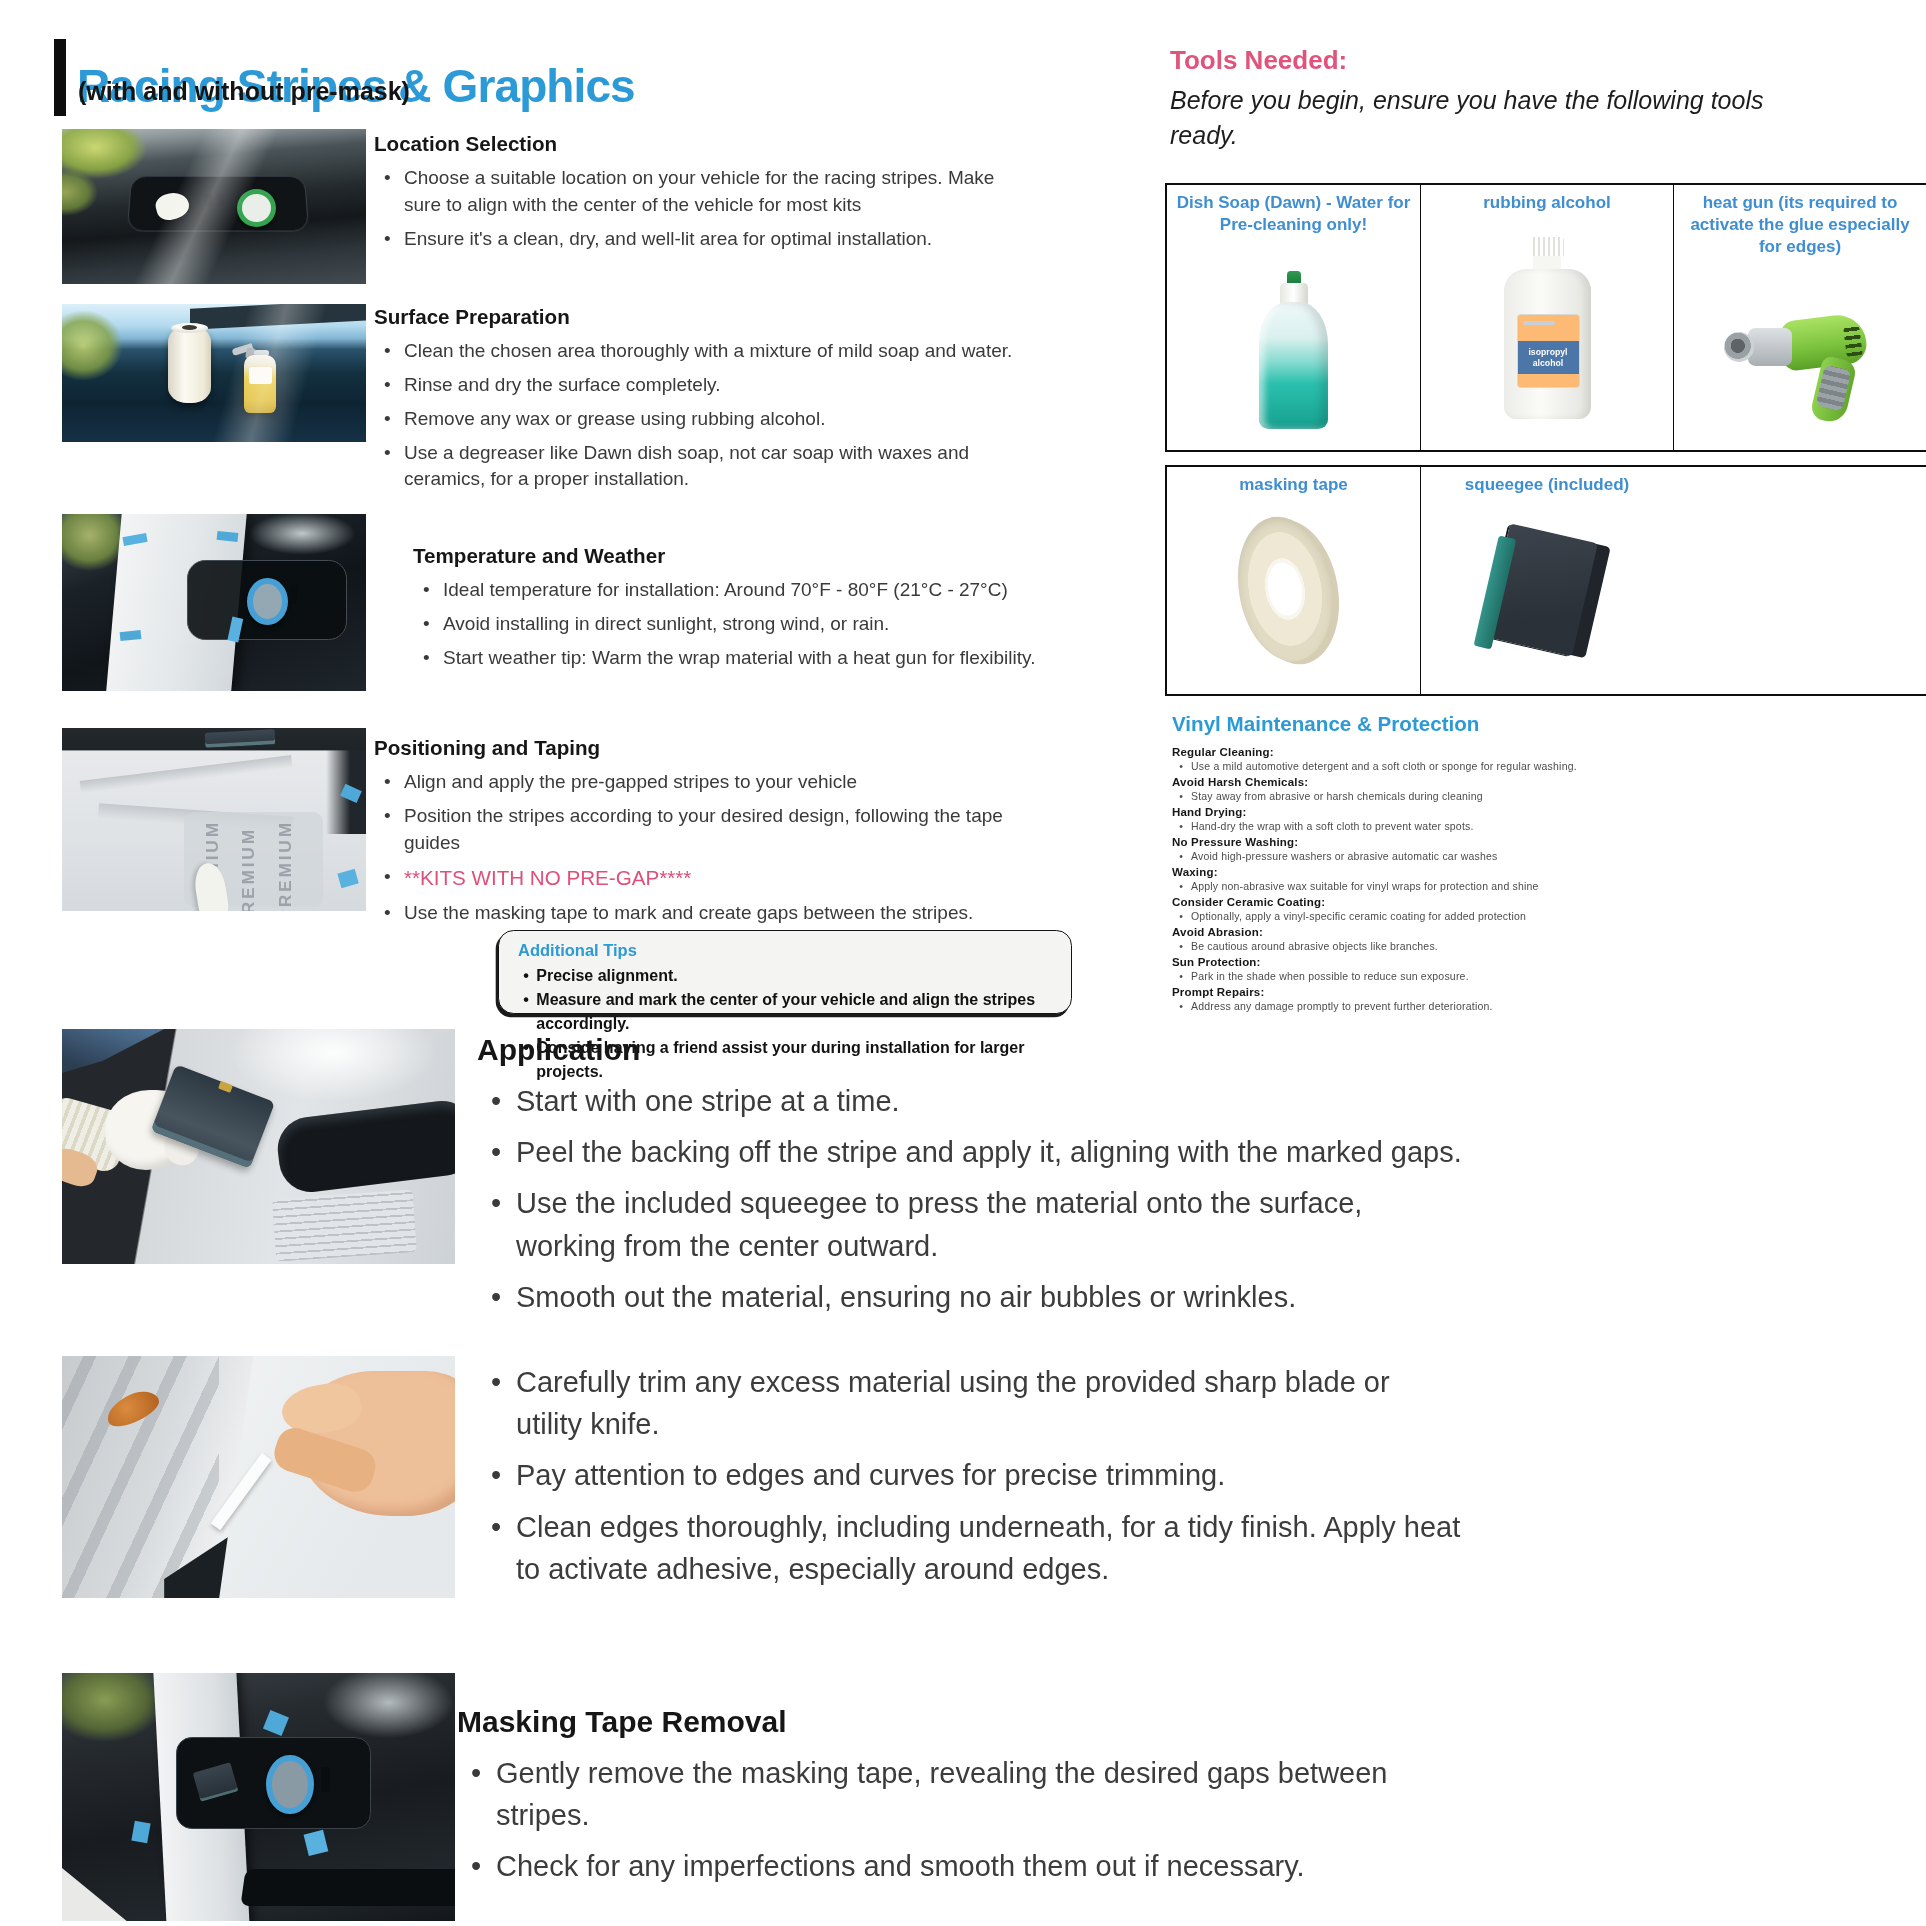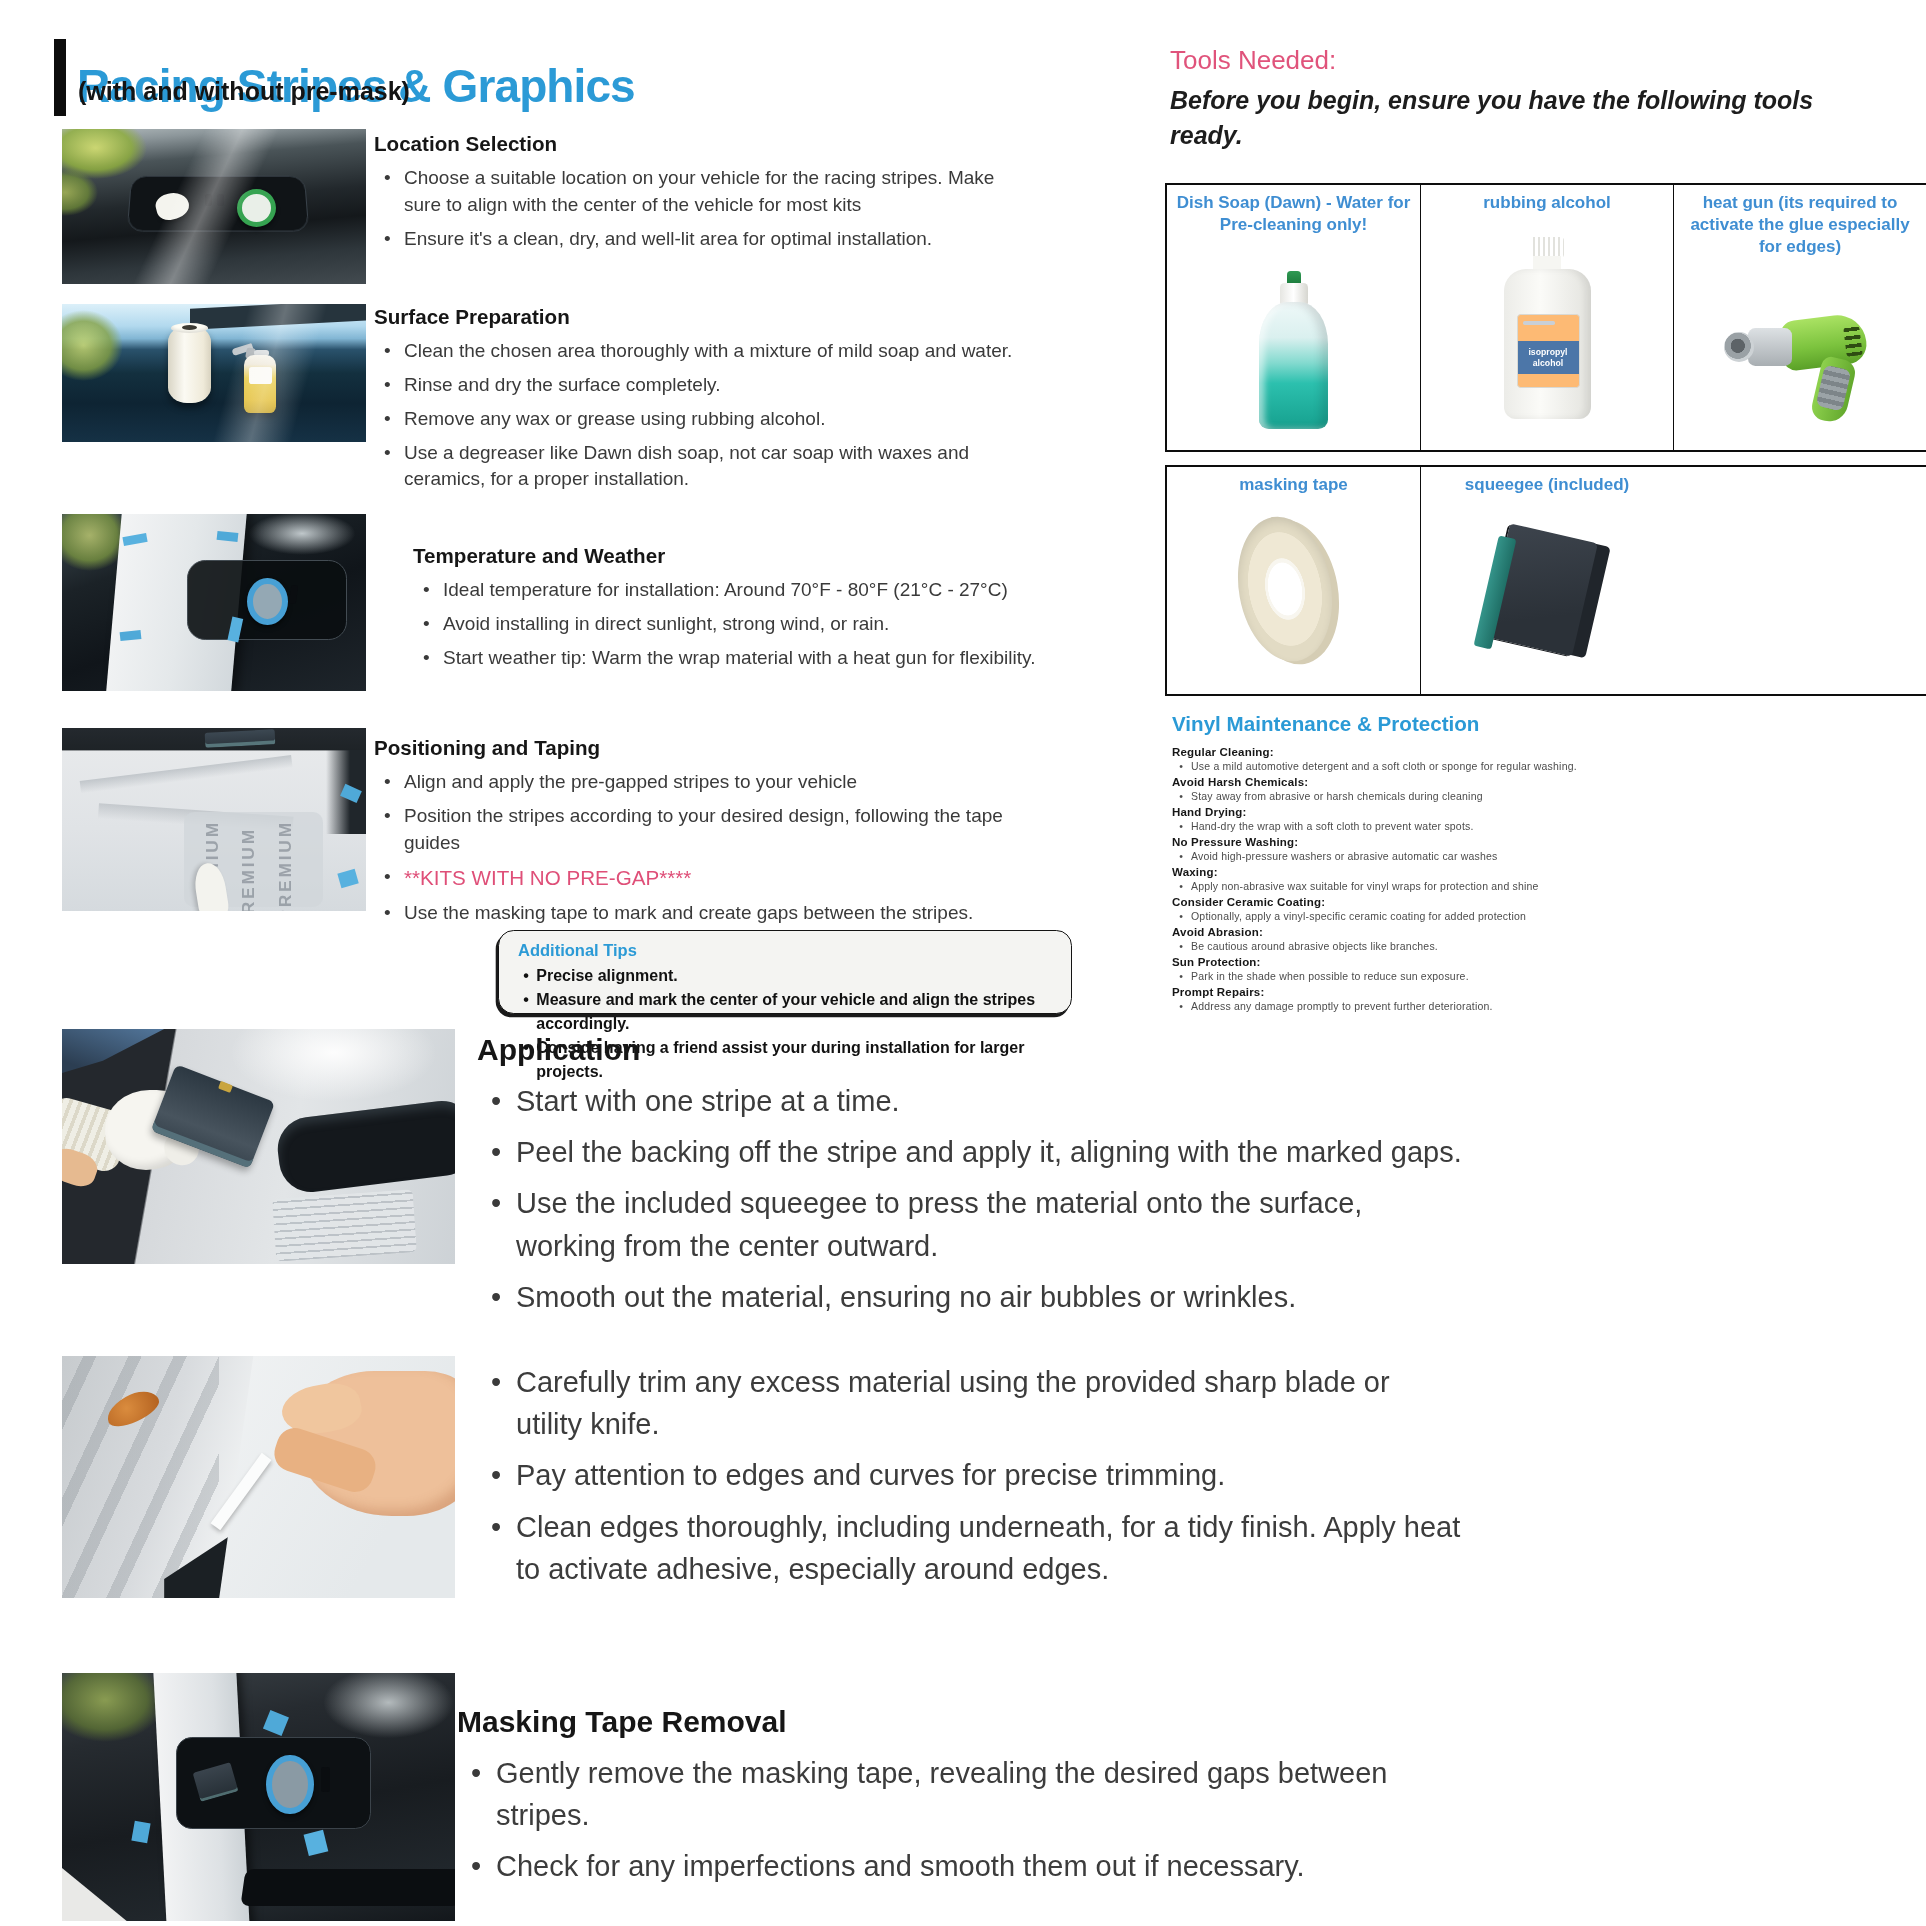--- a/index.html
+++ b/index.html
@@ -30,23 +30,23 @@
   
   .tips-box{position:absolute;left:498px;top:930px;width:574px;height:84px;
             background:#f4f4f2;border:1.8px solid #141414;border-radius:15.6px;
             box-shadow:-2.3px 3.2px 0 #1a1a1a;padding:10px 19px;box-sizing:border-box;}
   .tips-box h3{margin:0 0 3.7px 0;font-size:16.5px;font-weight:700;color:#2b9ad6;}
   .tips-box ul{margin:0;padding:0 0 0 18.3px;list-style:none;}
   .tips-box li{position:relative;font-size:16px;font-weight:700;color:#111;line-height:1.5;}
   .tips-box li::before{content:"•";position:absolute;left:-13px;}
 
   
-  .tools-heading{position:absolute;left:1170px;top:45px;font-size:26px;font-weight:400;color:#e0537b;}
+  .tools-heading{position:absolute;left:1170px;top:45px;font-size:26px;font-weight:700;color:#e0537b;}
   .tools-intro{position:absolute;left:1170px;top:83px;width:656px;font-size:25px;
-               font-weight:700;font-style:italic;color:#1d1d1d;line-height:1.38;}
+               font-weight:400;font-style:italic;color:#1d1d1d;line-height:1.38;}
   .tool-grid{position:absolute;left:1165px;width:759px;display:grid;
              grid-template-columns:1fr 1fr 1fr;border:2.3px solid #0d0d0d;background:#fff;}
   .tg1{top:183px;height:265px;}
   .tg2{top:465px;height:227px;}
   .tool-cell{display:flex;flex-direction:column;align-items:center;padding:7.3px 6.4px;box-sizing:border-box;}
   .tool-cell + .tool-cell{border-left:1.8px solid #0d0d0d;}
   .tool-label{font-size:17px;font-weight:700;color:#3f8ed2;text-align:center;line-height:1.3;}
   .tool-art{flex:1;display:flex;align-items:center;justify-content:center;width:100%;}
 
   .vinyl-heading{position:absolute;left:1172px;top:712px;font-size:20.6px;font-weight:700;color:#2b9ad6;}

